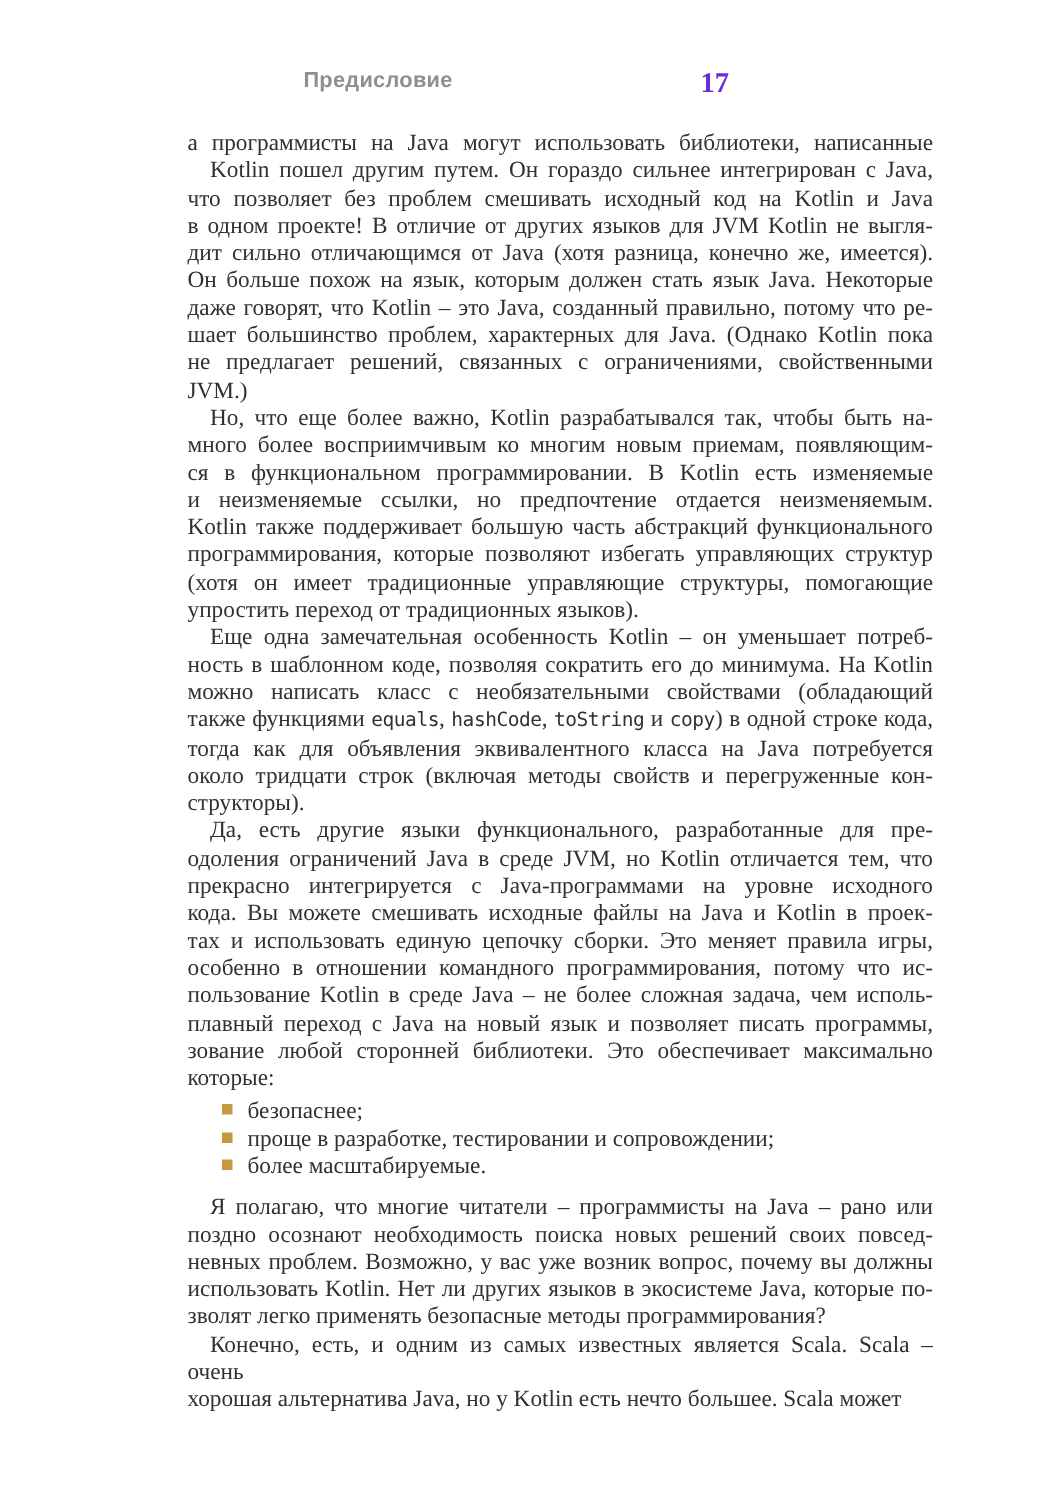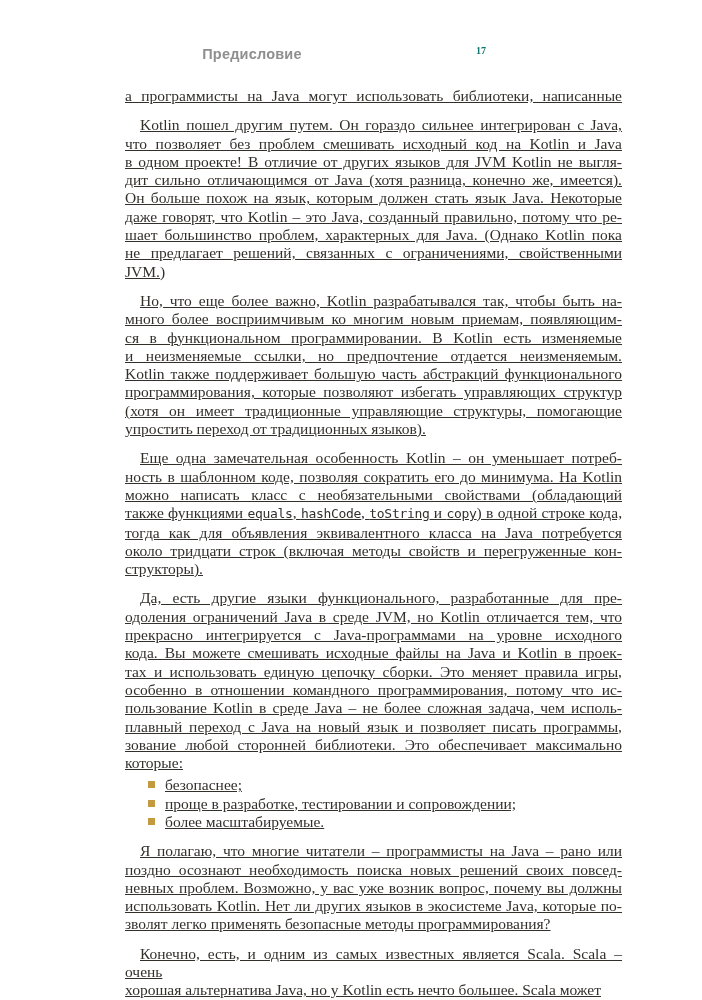--- a/index.html
+++ b/index.html
@@ -28,42 +28,41 @@
     font-size: 14.5px;
     font-weight: 700;
     letter-spacing: 0.2px;
     color: #8f8f8f;
   }
   .page-number {
     position: absolute;
     top: -1px;
     right: 76px;
     font-family: "Liberation Serif", "DejaVu Serif", serif;
-    font-size: 10px;
+    font-size: 19px;
     font-weight: 700;
-    color: #0f766e;
+    color: #6d28d9;
   }
   
   .text-block {
     position: absolute;
     top: 87px;
     left: 125px;
     width: 497px;
     font-size: 15.5px;
     line-height: 18.3px;
-    text-decoration: underline;
   }
   .para { margin: 0; }
   .line {
     text-align: justify;
     text-align-last: justify;
     min-height: 18.3px;
   }
   .line.last { text-align-last: left; }
-  .para.indent .line.first { text-indent: 15px; margin-top: 11px; }
+  .para.indent .line.first { text-indent: 15px; }
   .line code {
     font-family: "DejaVu Sans Mono", "Liberation Mono", monospace;
     font-size: 13px;
     letter-spacing: -0.3px;
   }
   
   .bullets { margin: 4px 0 9px 0; }
   .bullet-item {
     padding-left: 23px;
     line-height: 18.3px;

